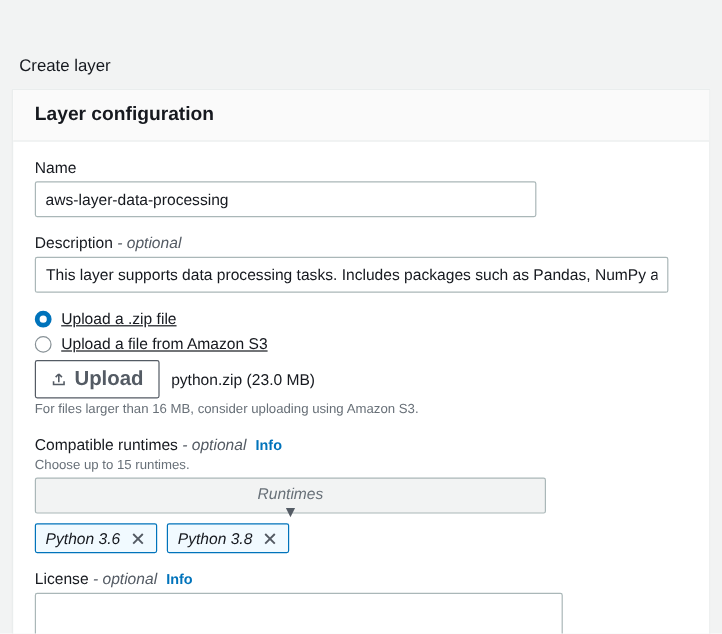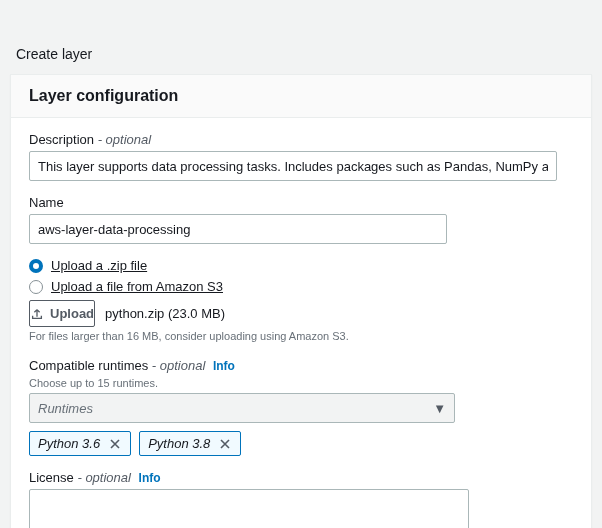--- a/index.html
+++ b/index.html
@@ -77,22 +77,22 @@
   .radio.selected { border: 4px solid #0073bb; width: 6px; height: 6px; box-sizing: content-box; background:#fff; }
   .upload-row {
     display: flex;
     align-items: center;
     gap: 10px;
     margin-bottom: 3px;
   }
   .upload-btn {
     border: 1px solid #545b64;
     background: #fff;
-    padding: 5px 0;
-    font-size: 13px;
+    padding: 5px 12px;
+    font-size: 17px;
     display: inline-flex;
     align-items: center;
     gap: 6px;
     cursor: pointer;
     border-radius: 2px;
     color: #545b64;
     font-weight: 600;
   }
   .upload-btn svg { width: 14px; height: 14px; }
   .file-name { font-size: 13px; color: #16191f; }
@@ -102,20 +102,21 @@
   .select {
     width: 100%;
     height: 30px;
     color: #687078;
     font-style: italic;
     display: flex;
     align-items: center;
     justify-content: space-between;
     cursor: pointer;
     background:#f2f3f3;
+    flex-direction:column;
   }
   .select .caret { font-style: normal; color:#545b64; }
   .tokens { display: flex; gap: 8px; margin-top: 8px; flex-wrap: wrap; font-style: italic; }
   .token {
     border: 1px solid #0073bb;
     background: #f1faff;
     padding: 4px 8px;
     font-size: 13px;
     display: inline-flex;
     align-items: center;
@@ -133,30 +134,30 @@
 </head>
 <body>
 
 <div class="page-title">Create layer</div>
 
 <div class="panel">
   <div class="panel-header">Layer configuration</div>
   <div class="panel-body">
 
     <div class="field">
+      <div class="label">Name</div>
+      <input class="text-input" type="text" value="aws-layer-data-processing" style="">
+    </div>
+
+    <div class="field">
       <div class="label">
         <span>Description</span>
         <span class="optional">- optional</span>
       </div>
       <input class="text-input" style="width: 528px;" type="text" value="This layer supports data processing tasks. Includes packages such as Pandas, NumPy a">
-    </div>
-
-    <div class="field">
-      <div class="label">Name</div>
-      <input class="text-input" type="text" value="aws-layer-data-processing" style="">
     </div>
 
     <div class="field radio-group">
       <div class="radio-row">
         <span class="radio selected"></span>
         <span>Upload a .zip file</span>
       </div>
       <div class="radio-row">
         <span class="radio"></span>
         <span>Upload a file from Amazon S3</span>

